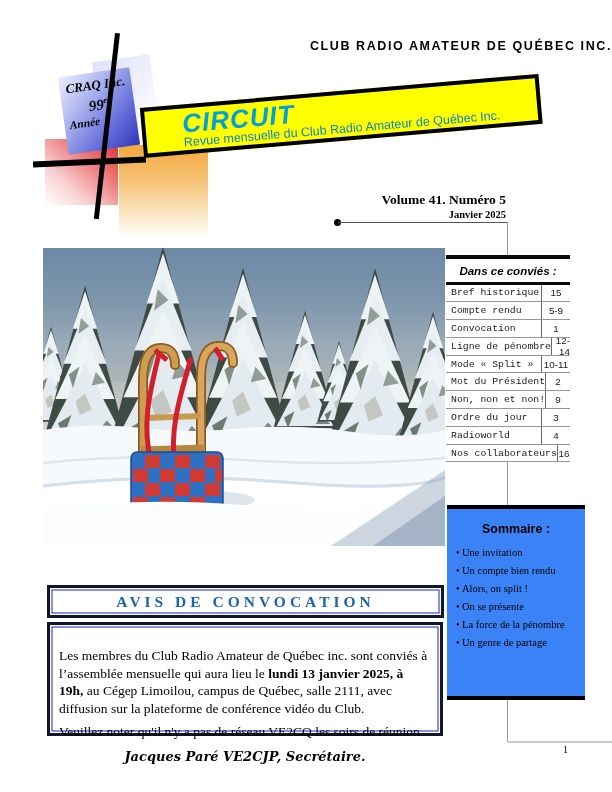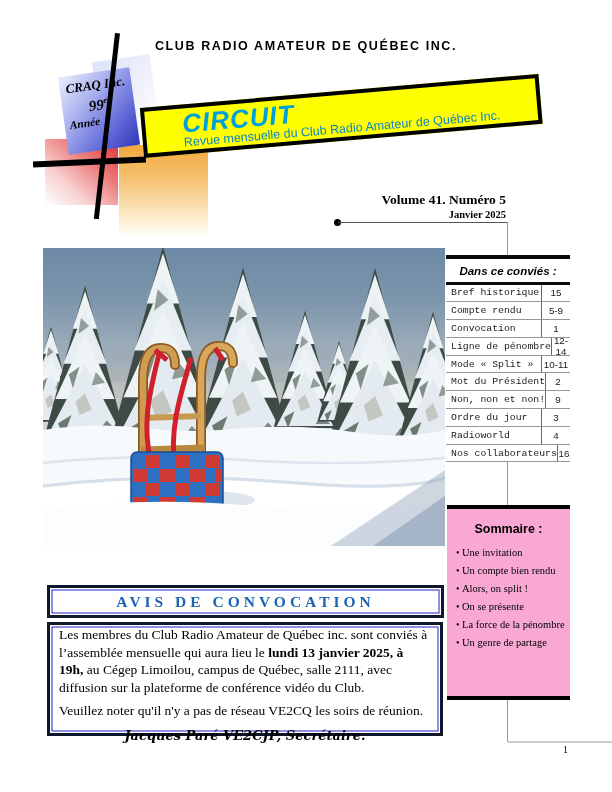--- a/index.html
+++ b/index.html
@@ -1,20 +1,20 @@
 <!DOCTYPE html>
 <html><head>
 <meta charset="utf-8">
 <style>
   html,body{margin:0;padding:0;background:#fff;}
   .page{position:relative;width:612px;height:792px;background:#fff;overflow:hidden;
         font-family:"Liberation Serif",serif;color:#000;}
 
   
-  .club-header{position:absolute;left:0;right:0;top:39px;text-align:center;
+  .club-header{position:absolute;left:0;right:0;top:39px;text-align:right;
     font-family:"Liberation Sans",sans-serif;font-weight:bold;font-size:12.5px;letter-spacing:1.6px;}
 
   
   .wash{position:absolute;left:96px;top:58px;width:58px;height:62px;
     background:linear-gradient(135deg,#dfe3f8 0%,#eef0fb 60%,rgba(255,255,255,0) 100%);
     transform:rotate(-8deg);}
   .sq-orange{position:absolute;left:119px;top:145px;width:89px;height:90px;
     background:linear-gradient(to bottom,#f2a93c 0%,#f6c276 40%,#fbe6bf 75%,#fffdf6 100%);}
   .sq-red{position:absolute;left:45px;top:139px;width:73px;height:66px;
     background:linear-gradient(to bottom left,#e02e2e 0%,#ec7a7a 35%,#f8d2d2 70%,#ffffff 100%);}
@@ -52,38 +52,38 @@
   .caption{position:absolute;left:55px;top:554px;font-family:"DejaVu Sans",sans-serif;
     font-style:italic;font-size:18px;letter-spacing:2px;color:#111;}
 
   
   .toc{position:absolute;left:446px;top:255px;width:124px;font-family:"Liberation Sans",sans-serif;}
   .bar{height:3.5px;background:#0a0a0a;}
   .toc-title{text-align:center;font-weight:bold;font-style:italic;font-size:11.5px;padding:6px 0 5px 0;}
   .toc-row{display:flex;align-items:center;height:17.8px;border-bottom:0.8px solid #979797;
     font-size:9.8px;color:#1a1a1a;box-sizing:border-box;}
   .toc-row .lbl{flex:1;padding-left:5px;white-space:nowrap;font-family:Liberation Mono, monospace;}
-  .toc-row .pg{width:28px;text-align:center;border-left:1px solid #666;align-self:stretch;
+  .toc-row .pg{width:28px;text-align:right;border-left:1px solid #666;align-self:stretch;
     display:flex;align-items:center;justify-content:center;}
 
   
-  .sommaire{position:absolute;left:447px;top:505px;width:123px;height:195px;background:#f9a8d4;
+  .sommaire{position:absolute;left:447px;top:505px;width:138px;height:195px;background:#3b82f6;
     border-top:4px solid #000;border-bottom:4px solid #000;box-sizing:border-box;}
   .sommaire-title{text-align:center;font-family:"Liberation Sans",sans-serif;font-weight:bold;
     font-size:12.5px;margin:13px 0 11px 0;}
   .sommaire-item{font-size:10.5px;line-height:11px;margin:0 4px 7px 9px;}
   .sommaire-item::before{content:"• ";font-size:10px;}
 
   
   .blue-box{border:3px solid #0f172a;box-shadow:inset 0 0 0 1.5px #fff,inset 0 0 0 2.5px #2121cc;
     box-sizing:border-box;background:#fff;}
   .avis-title-box{position:absolute;left:47px;top:585px;width:397px;height:33px;
     display:flex;align-items:center;justify-content:center;}
   .avis-title{font-weight:bold;font-size:15.5px;letter-spacing:4px;color:#1b63b5;}
-  .avis-body-box{position:absolute;left:47px;top:622px;width:396px;height:114px;padding:1px 9px;}
+  .avis-body-box{position:absolute;left:47px;top:622px;width:396px;height:114px;padding:22px 9px;}
   .avis-body{font-size:13.5px;line-height:17.5px;}
   .avis-note{font-size:13.5px;line-height:17.5px;margin-top:6px;}
   .signature{font-family:"DejaVu Serif",serif;font-style:italic;font-weight:bold;
     font-size:13px;text-align:center;margin-top:8px;}
 
   
   .foot-rule{position:absolute;left:508px;top:741px;width:104px;height:2px;background:#ccc;}
   .page-num{position:absolute;left:563px;top:744px;font-size:10px;}
 </style>
 </head>

